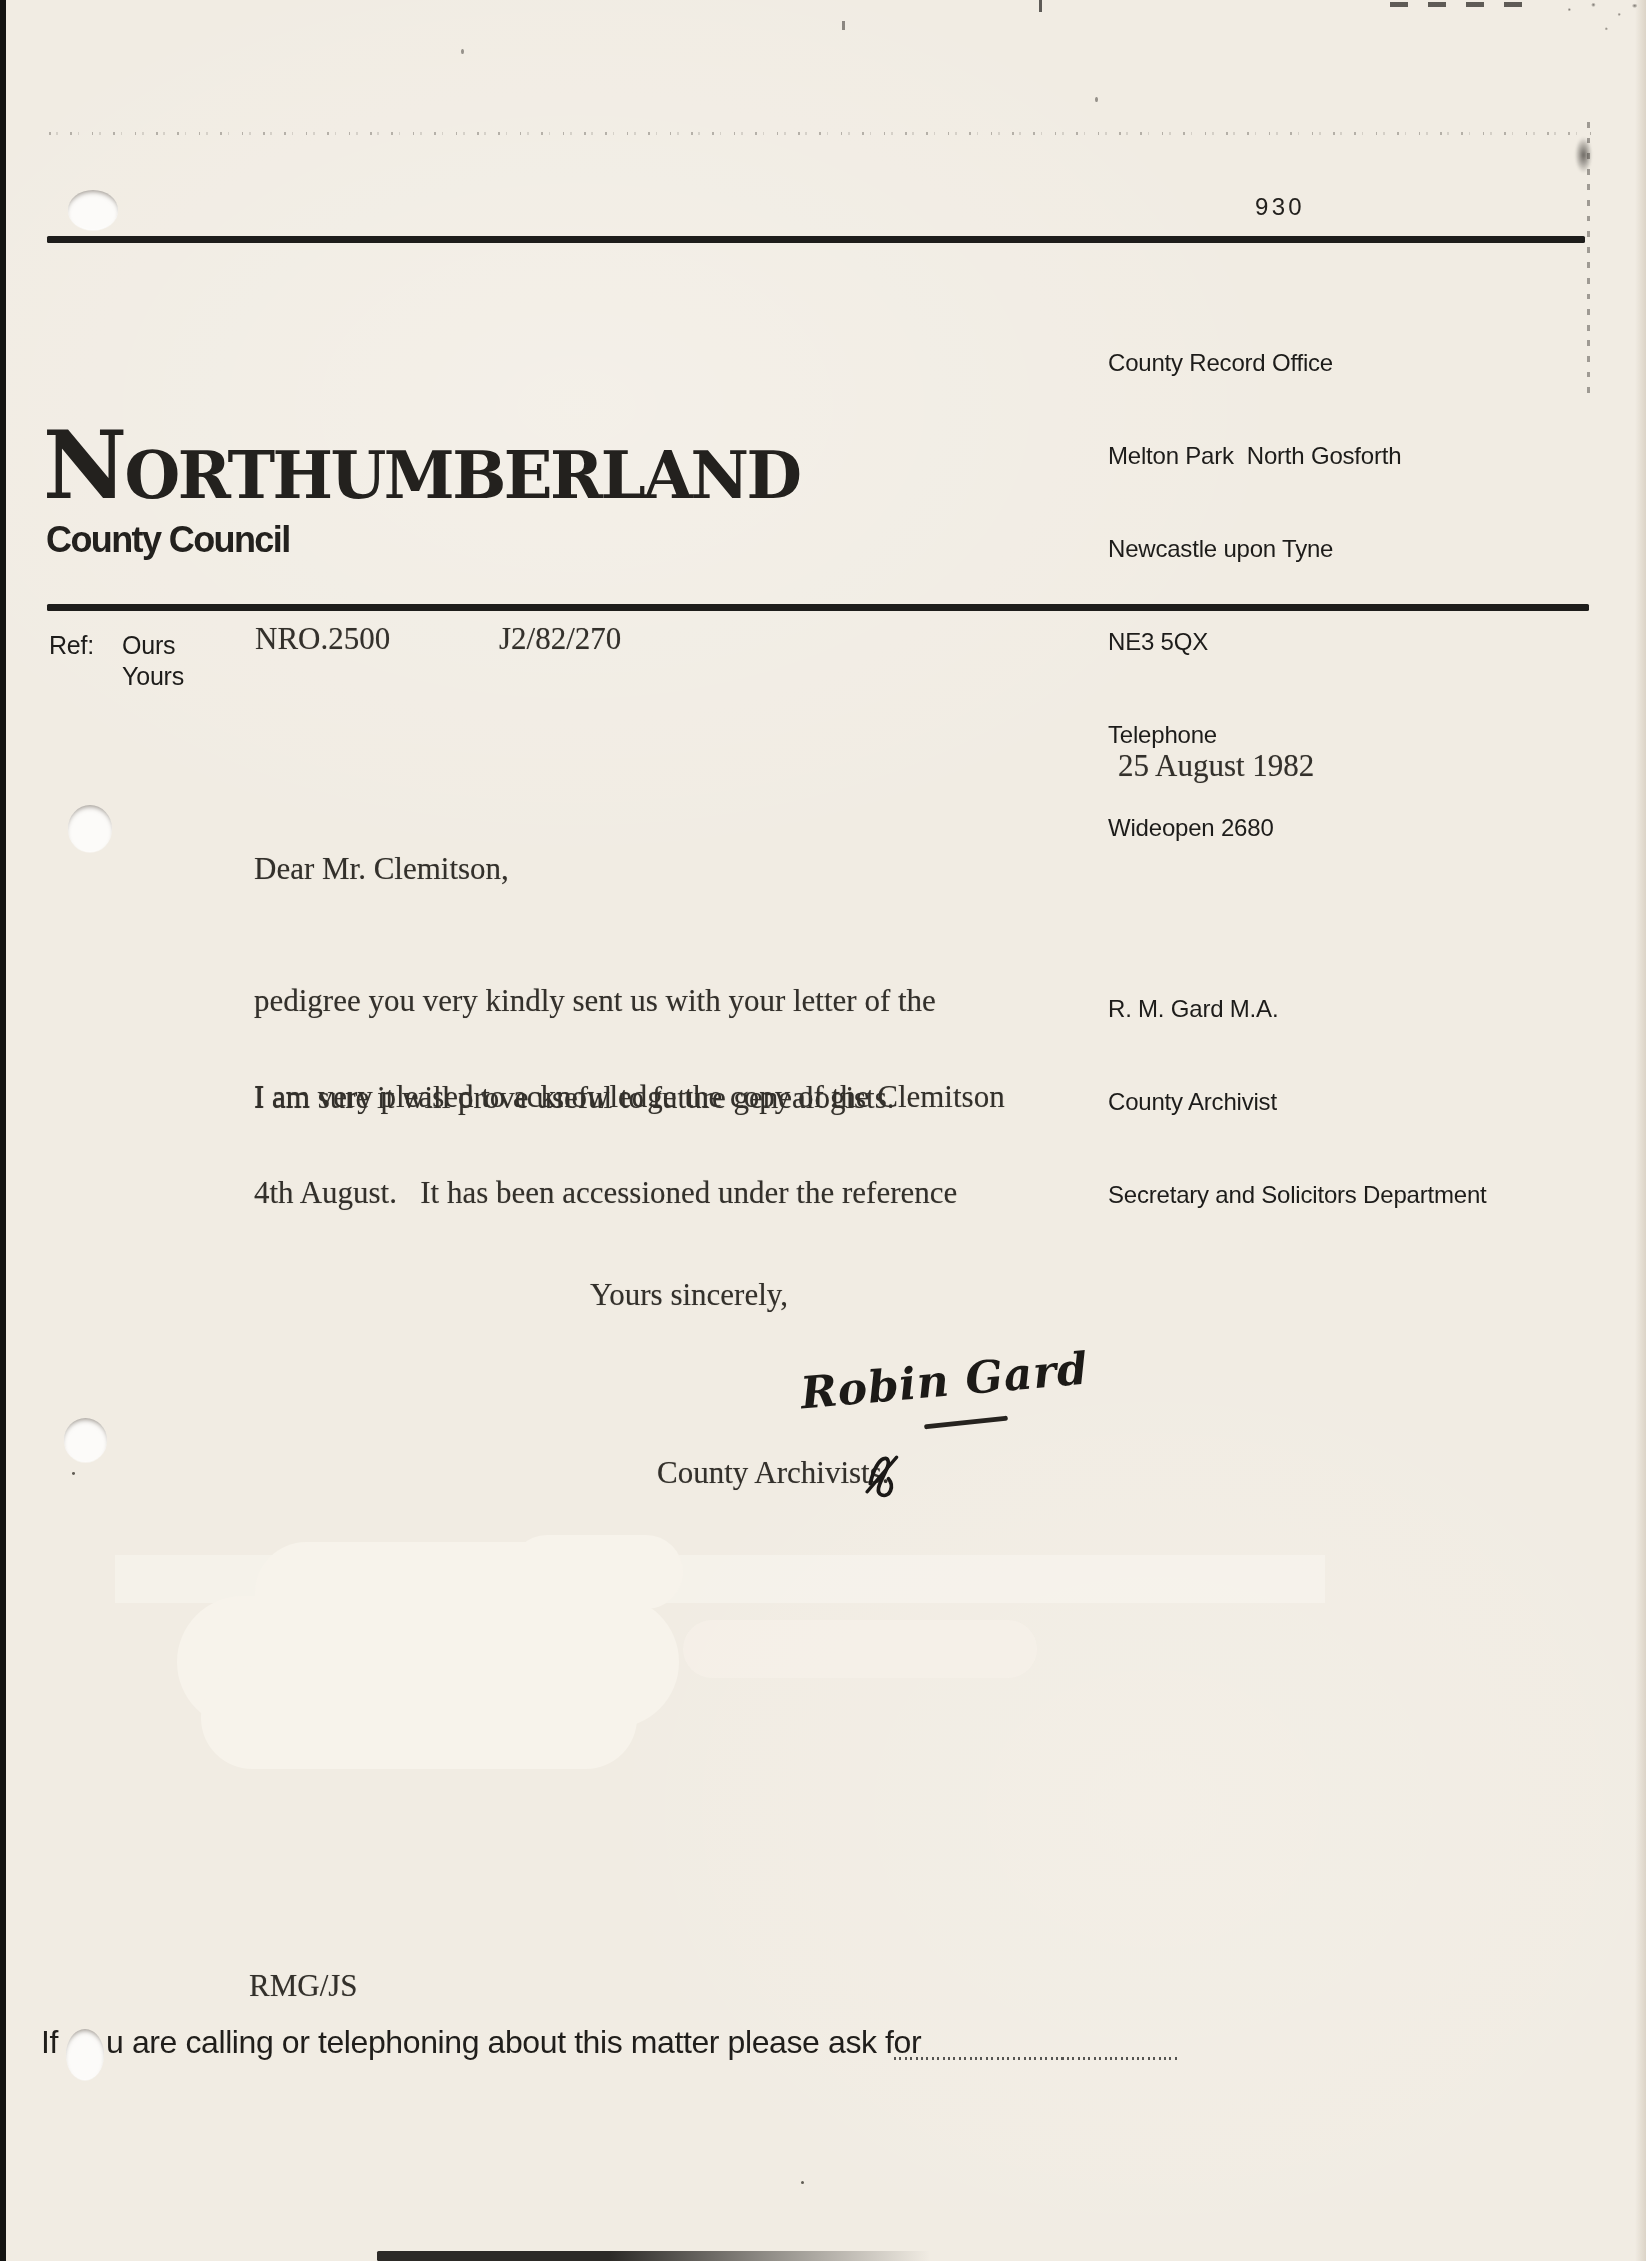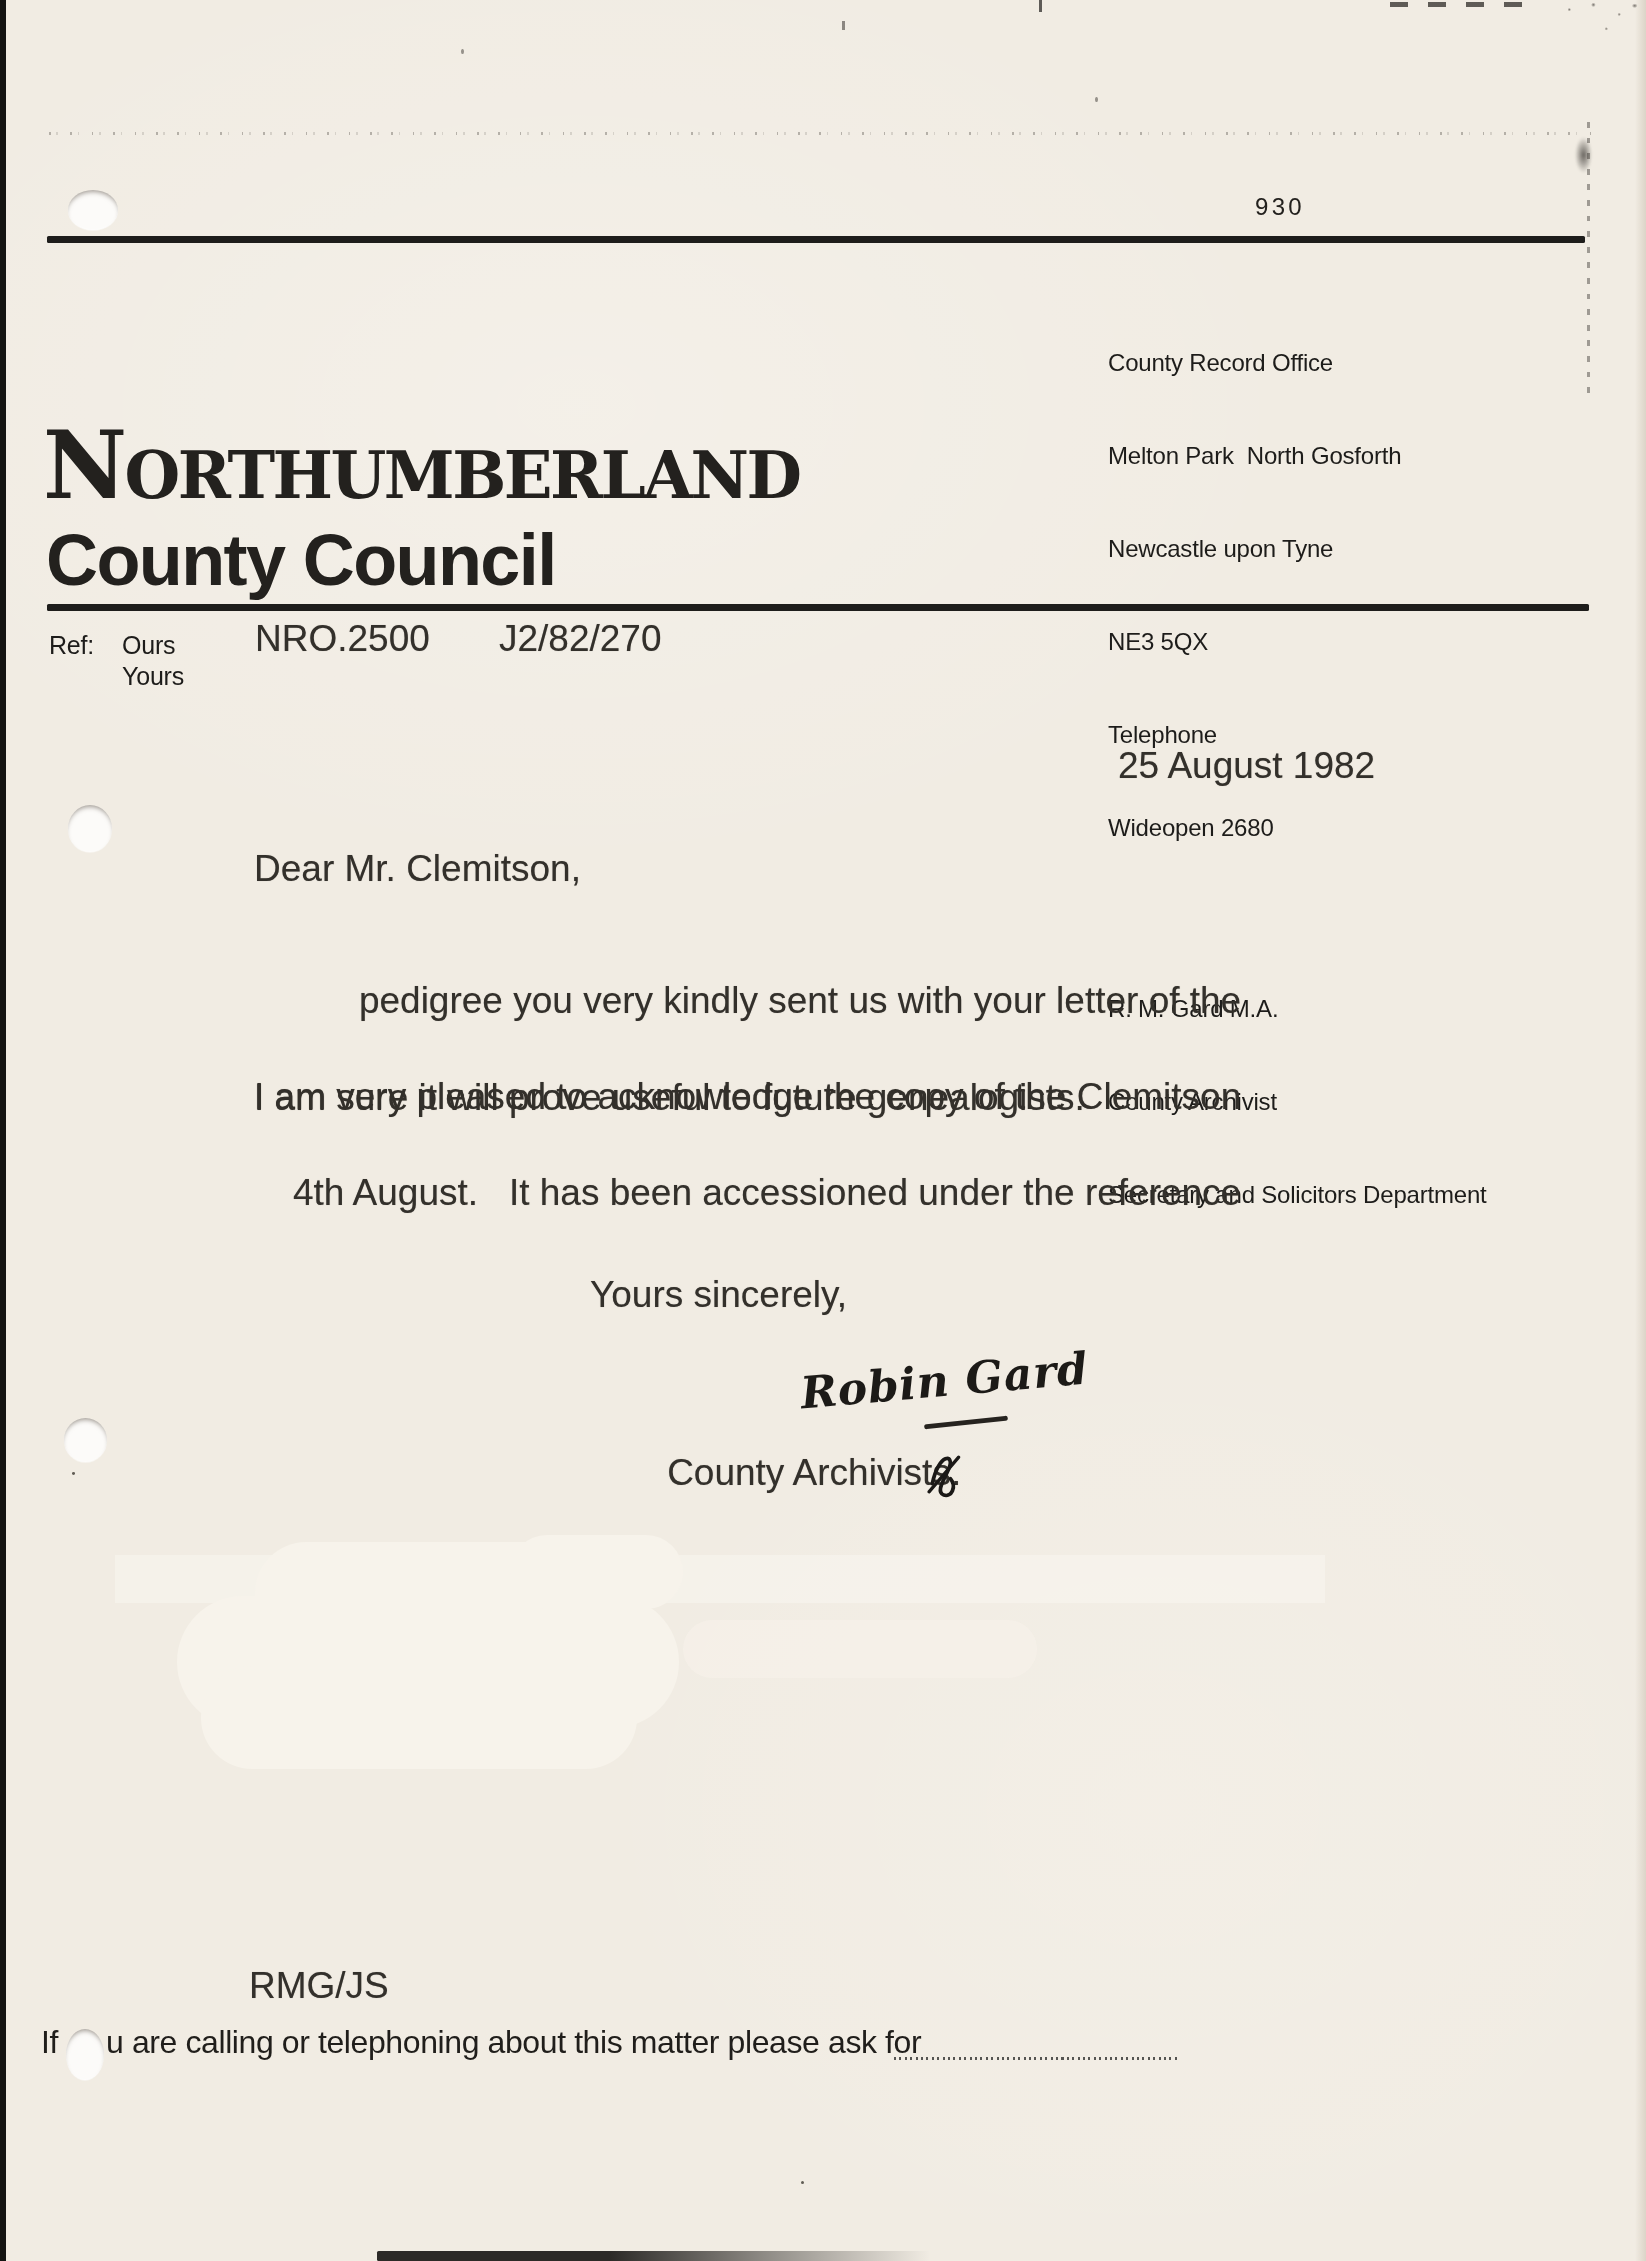--- a/index.html
+++ b/index.html
@@ -46,27 +46,27 @@
   
   .rule{background:#1e1d1b;border-radius:1.6px;z-index:2;}
   
   .lh{font-family:"Liberation Sans",sans-serif;color:#1d1c1a;z-index:2;}
   .page-number{font-size:24px;letter-spacing:3.3px;color:#23211e;}
   .lh-block{font-size:24px;line-height:31px;letter-spacing:-0.2px;white-space:pre;}
   .lh-gap{height:25.5px;}
   .logo-name{font-family:"DejaVu Serif","Liberation Serif",serif;font-variant:small-caps;
     font-weight:bold;font-size:92px;line-height:92px;letter-spacing:-2.5px;color:#23211e;
     transform:scaleY(1.02);transform-origin:left top;white-space:nowrap;}
-  .logo-sub{font-family:"Liberation Sans",sans-serif;font-weight:bold;font-size:72px;
+  .logo-sub{font-family:"Liberation Sans",sans-serif;font-weight:bold;font-size:36px;
     letter-spacing:-1.6px;color:#23211e;white-space:nowrap;}
   .ref-sans{font-size:25px;letter-spacing:-0.2px;}
   .footer-sans{font-size:32px;letter-spacing:-0.4px;color:#201e1b;}
   
-  .tw{font-family:Liberation Sans, sans-serif;font-size:37px;line-height:32px;
-    color:#33302b;white-space:pre;z-index:2;text-shadow:0 0 0.8px rgba(51,48,43,.4);text-align:right;}
+  .tw{font-family:Liberation Serif, serif;font-size:31px;line-height:32px;
+    color:#33302b;white-space:pre;z-index:2;text-shadow:0 0 0.8px rgba(51,48,43,.4);}
   
   .signature{font-family:"DejaVu Serif","Liberation Serif",serif;font-style:italic;font-weight:bold;
     font-size:44px;color:#1c1a17;transform:rotate(-5deg);letter-spacing:0.8px;z-index:3;white-space:nowrap;}
   .sig-underline{left:924px;top:1420px;width:84px;height:5px;background:#26231f;border-radius:2.5px;
     transform:rotate(-6deg);z-index:3;}
   .ovr{position:relative;display:inline-block;}
   .ovr svg{position:absolute;left:-8.2px;top:-13px;overflow:visible;}
   
   .redaction{left:156px;top:1542px;width:741px;height:239px;z-index:1;}
   .redaction .b{position:absolute;background:#f7f3eb;}

